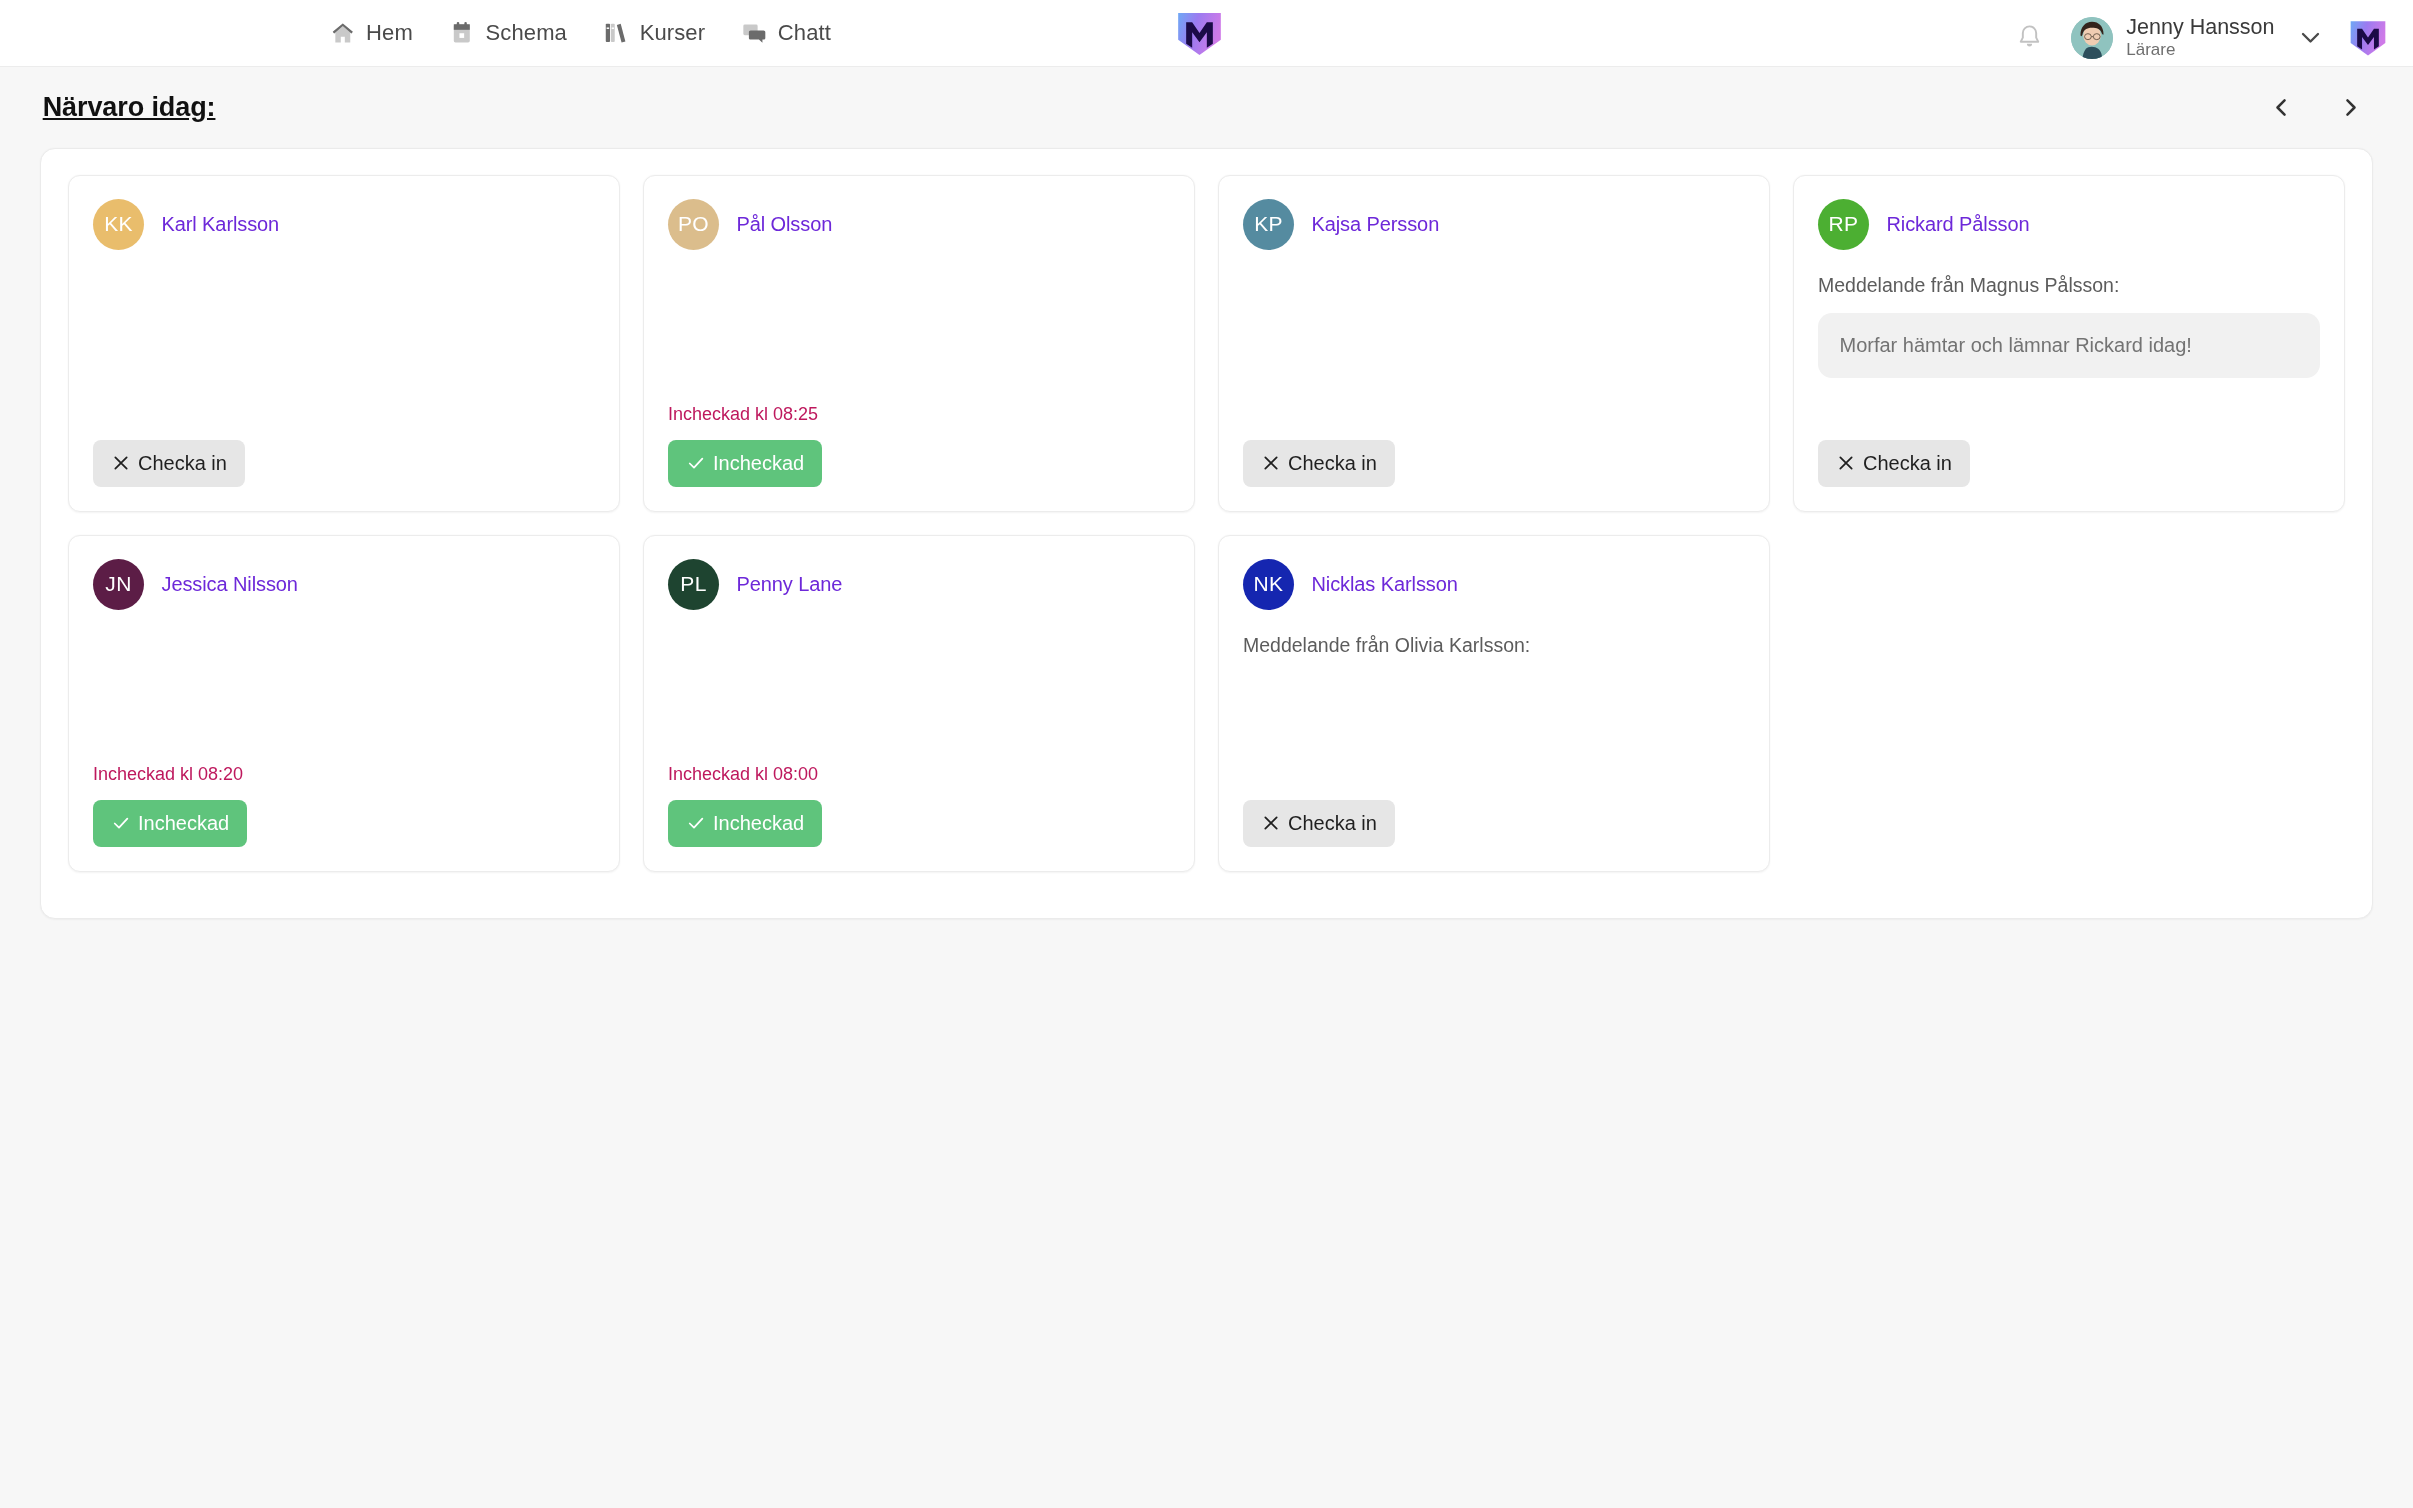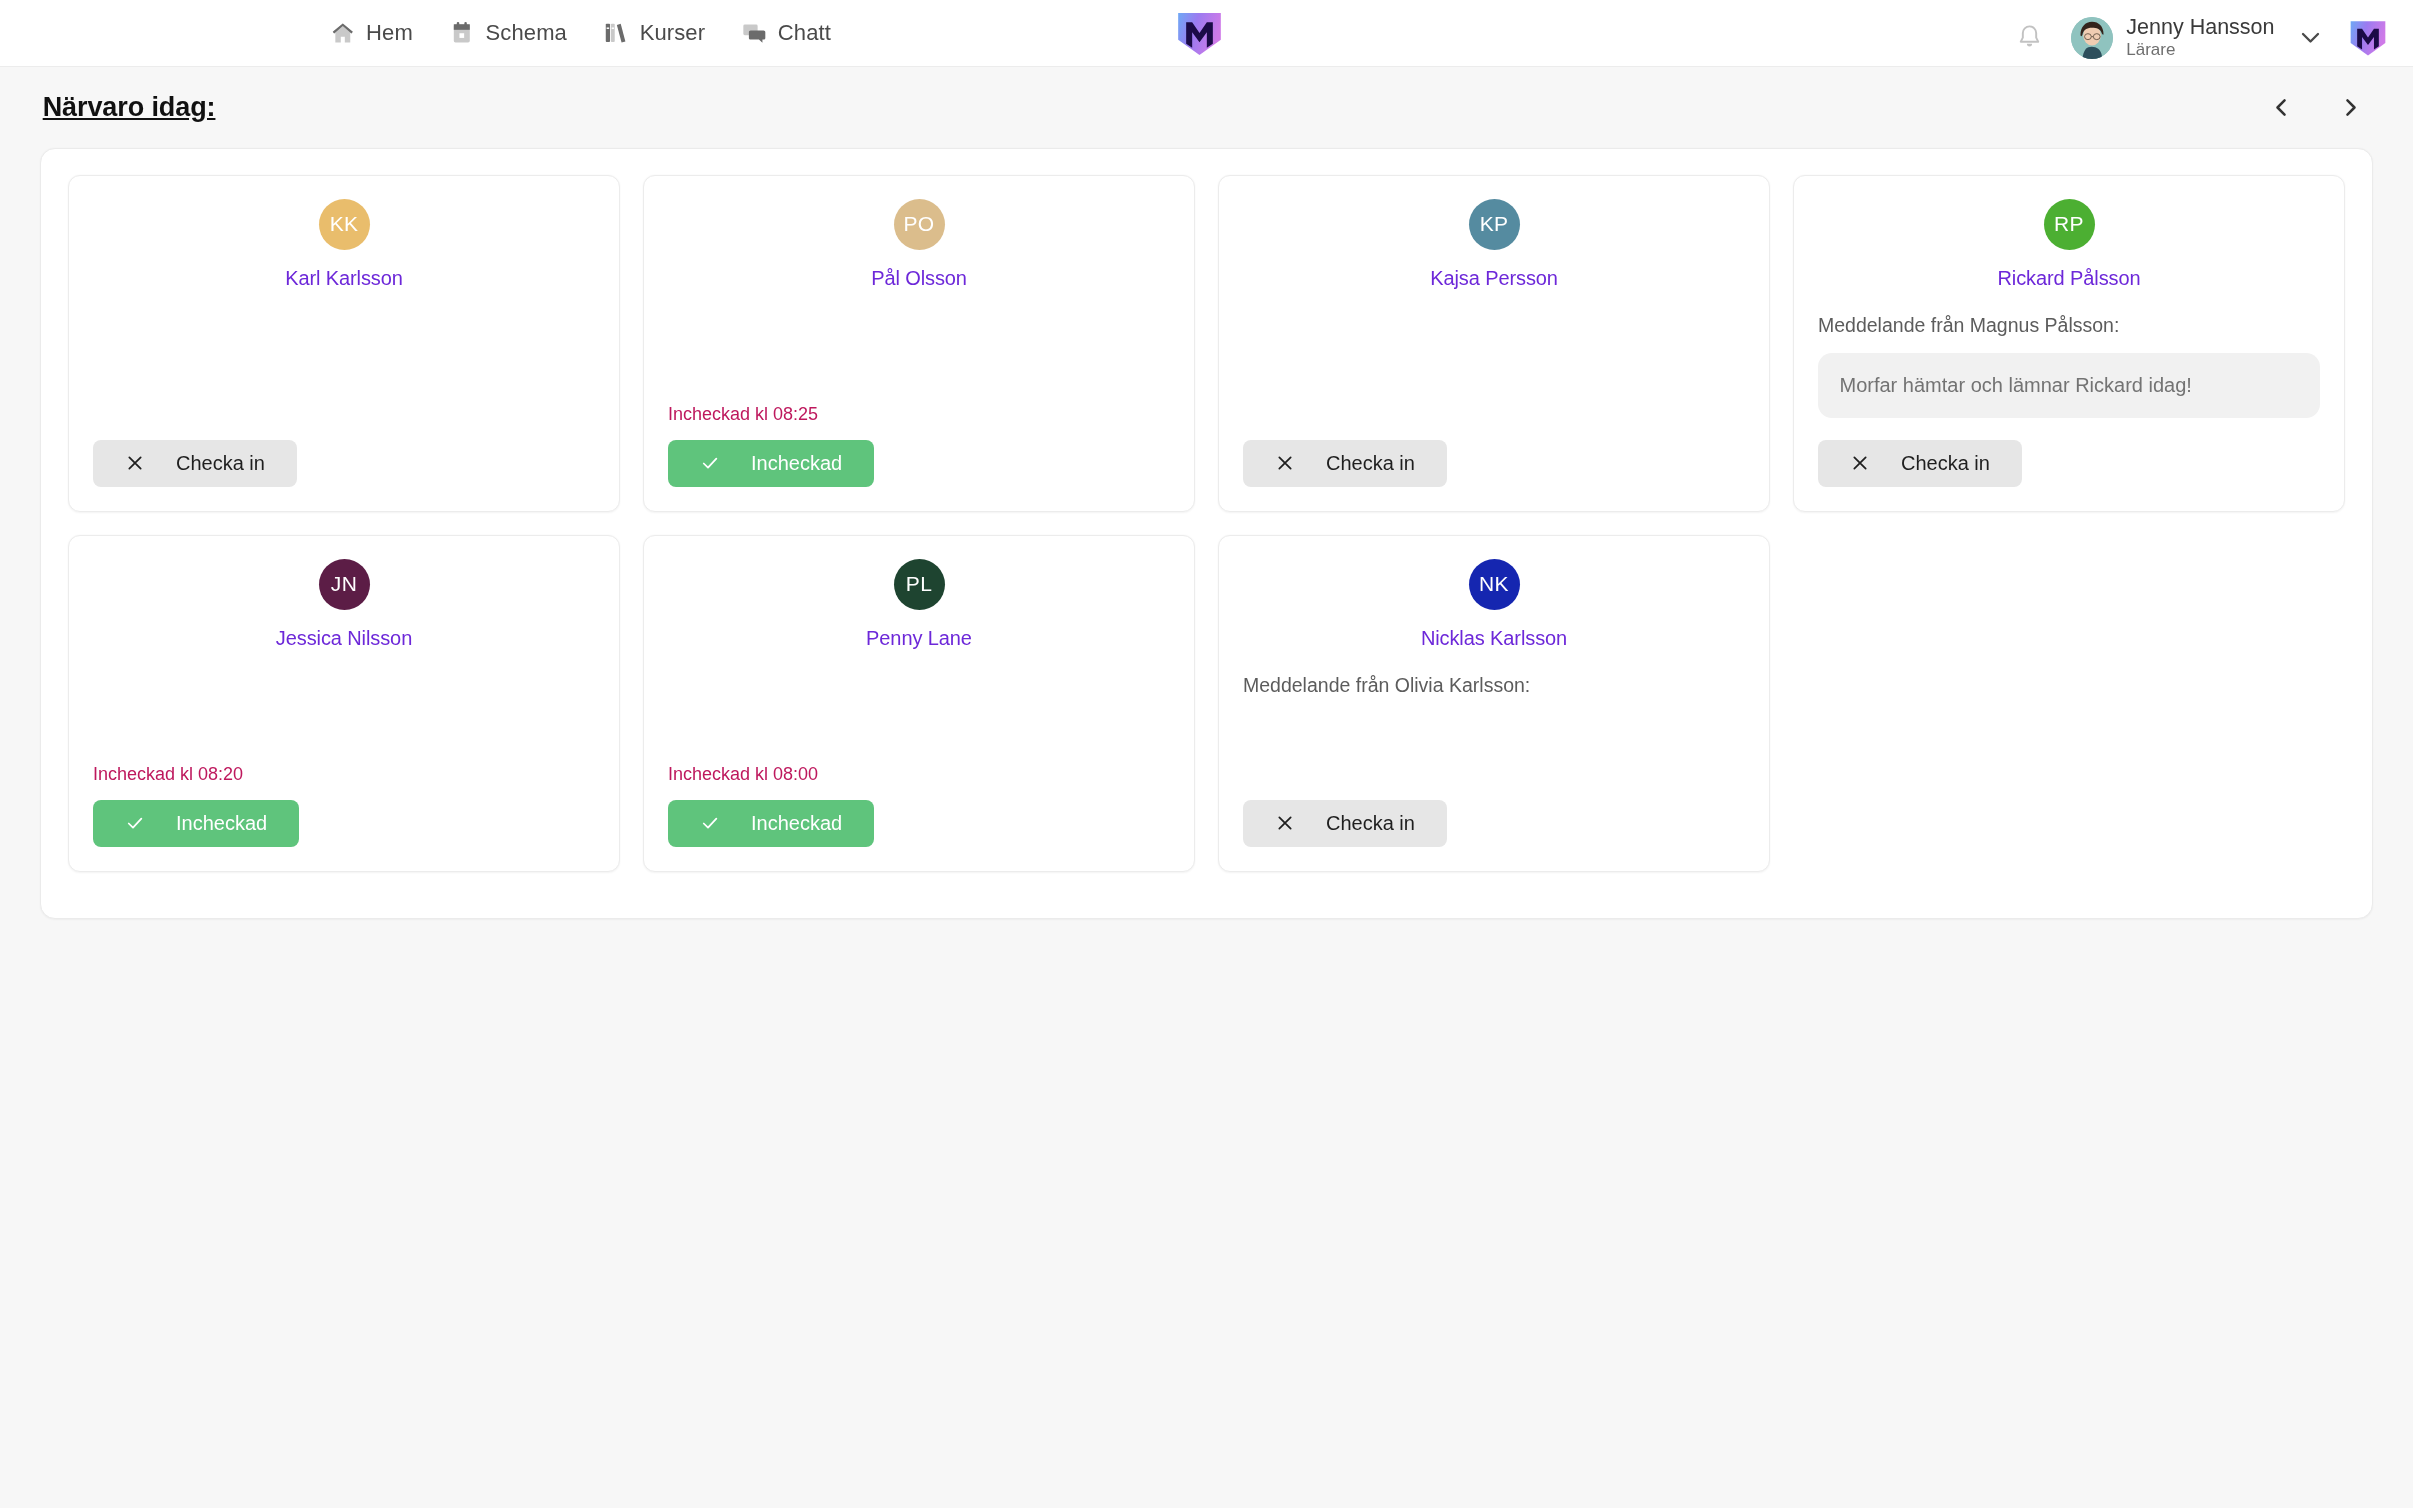--- a/index.html
+++ b/index.html
@@ -147,21 +147,20 @@
     padding: 23px 24px 24px 24px;
     min-height: 337px;
     display: flex;
     flex-direction: column;
   }
 
   .card-head {
     display: flex;
     align-items: center;
     gap: 17.5px;
-    flex-direction: column;
   }
 
   .mono-avatar {
     width: 51px; height: 51px;
     border-radius: 50%;
     flex: 0 0 auto;
     display: flex;
     align-items: center;
     justify-content: center;
     color: #ffffff;
@@ -196,24 +195,24 @@
 
   .checkin-time {
     font-size: 18px;
     color: #be185d;
     margin-bottom: 15px;
   }
 
   .status-btn {
     display: inline-flex;
     align-items: center;
-    gap: 31px;
+    gap: 7px;
     border: none;
     border-radius: 8px;
-    padding: 12px 32px;
+    padding: 12px 18px;
     font-size: 20px;
     cursor: pointer;
     align-self: flex-start;
     font-family: "Liberation Sans", sans-serif;
   }
 
   .status-btn.out {
     background: #e6e6e6;
     color: #1f1f1f;
   }

